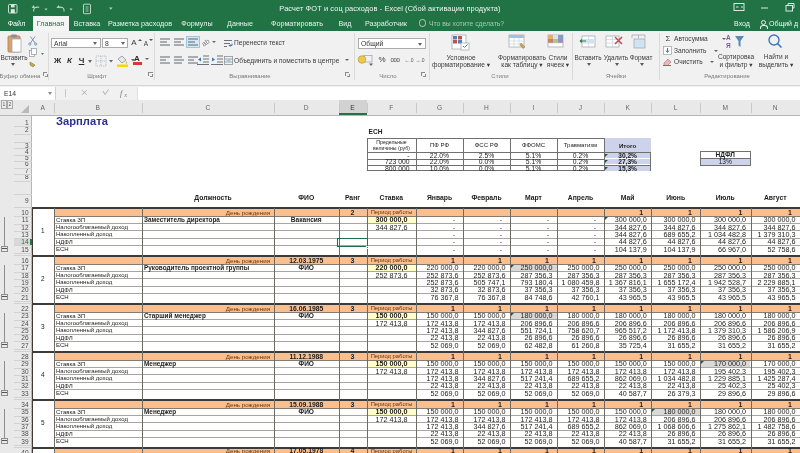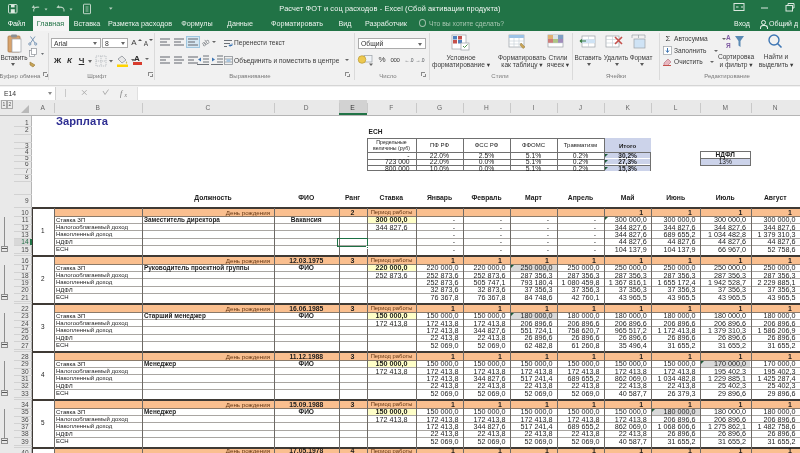--- a/index.html
+++ b/index.html
@@ -703,21 +703,21 @@
 <div class="rt" style="left:510.8px;top:334.5px;width:46.2px;height:6.5px;color:#1c1c1c;font-size:7.2px;padding-right:4.5px;">26 896,6</div>
 <div class="rt" style="left:557.8px;top:334.5px;width:46.2px;height:6.5px;color:#1c1c1c;font-size:7.2px;padding-right:4.5px;">26 896,6</div>
 <div class="rt" style="left:604.8px;top:334.5px;width:46.45px;height:6.5px;color:#1c1c1c;font-size:7.2px;padding-right:4.5px;">26 896,6</div>
 <div class="rt" style="left:652.05px;top:334.5px;width:47.95px;height:6.5px;color:#1c1c1c;font-size:7.2px;padding-right:4.5px;">26 896,6</div>
 <div class="rt" style="left:700.8px;top:334.5px;width:49.7px;height:6.5px;color:#1c1c1c;font-size:7.2px;padding-right:4.5px;">26 896,6</div>
 <div class="rt" style="left:751.3px;top:334.5px;width:48.7px;height:6.5px;color:#1c1c1c;font-size:7.2px;padding-right:4.5px;">26 896,6</div>
 <div class="rt" style="left:416.8px;top:341.8px;width:46.2px;height:6.5px;color:#1c1c1c;font-size:7.2px;padding-right:4.5px;">52 069,0</div>
 <div class="rt" style="left:463.8px;top:341.8px;width:46.2px;height:6.5px;color:#1c1c1c;font-size:7.2px;padding-right:4.5px;">52 069,0</div>
 <div class="rt" style="left:510.8px;top:341.8px;width:46.2px;height:6.5px;color:#1c1c1c;font-size:7.2px;padding-right:4.5px;">62 482,8</div>
 <div class="rt" style="left:557.8px;top:341.8px;width:46.2px;height:6.5px;color:#1c1c1c;font-size:7.2px;padding-right:4.5px;">61 260,8</div>
-<div class="rt" style="left:604.8px;top:341.8px;width:46.45px;height:6.5px;color:#1c1c1c;font-size:7.2px;padding-right:4.5px;">35 496,4</div>
+<div class="rt" style="left:604.8px;top:341.8px;width:46.45px;height:6.5px;color:#1c1c1c;font-size:7.2px;padding-right:4.5px;">35 725,4</div>
 <div class="rt" style="left:652.05px;top:341.8px;width:47.95px;height:6.5px;color:#1c1c1c;font-size:7.2px;padding-right:4.5px;">31 655,2</div>
 <div class="rt" style="left:700.8px;top:341.8px;width:49.7px;height:6.5px;color:#1c1c1c;font-size:7.2px;padding-right:4.5px;">31 655,2</div>
 <div class="rt" style="left:751.3px;top:341.8px;width:48.7px;height:6.5px;color:#1c1c1c;font-size:7.2px;padding-right:4.5px;">31 655,2</div>
 <div style="left:32px;top:351px;width:768px;height:1.6px;background:#3f3a35;"></div>
 <div style="left:53.5px;top:352.6px;width:746.5px;height:7.2px;background:#fabf8f;"></div>
 <div style="left:32px;top:359.8px;width:768px;height:0.8px;background:#8a7a6a;"></div>
 <div class="rt" style="left:142px;top:352.2px;width:130px;height:8px;color:#633512;font-size:6.2px;padding-right:2px;">День рождения</div>
 <div class="ct" style="left:274px;top:352.2px;width:64.5px;height:8px;color:#1c1c1c;font-size:6.8px;font-weight:bold;">11.12.1988</div>
 <div class="ct" style="left:338.5px;top:352.2px;width:28px;height:8px;color:#1c1c1c;font-size:7px;font-weight:bold;">3</div>
 <div class="ct" style="left:368px;top:352.2px;width:47px;height:8px;color:#633512;font-size:5.8px;">Период работы</div>

